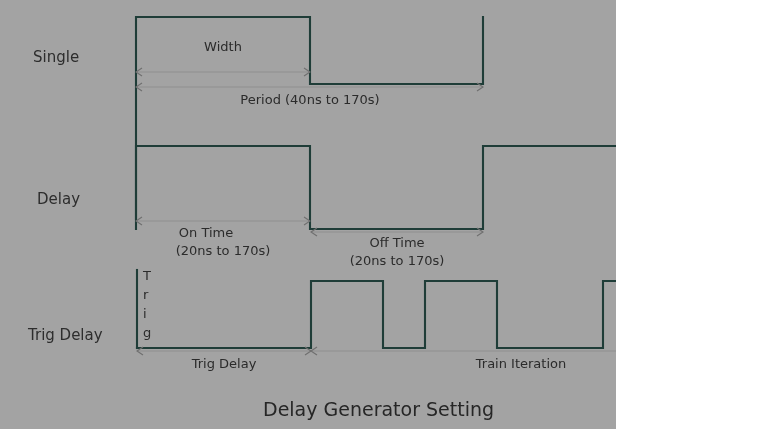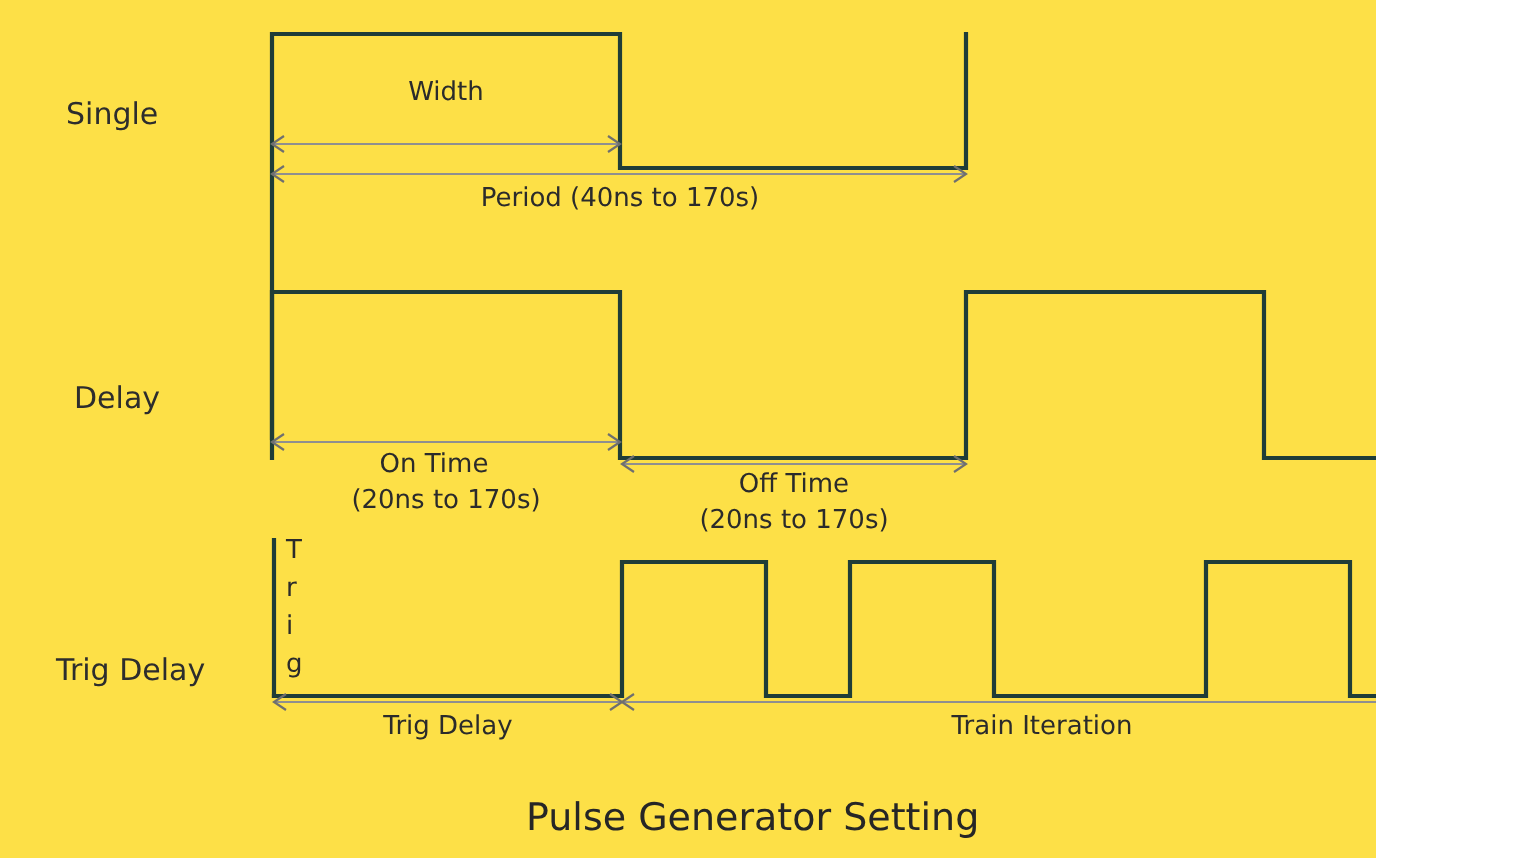--- a/index.html
+++ b/index.html
@@ -5,23 +5,23 @@
   html, body {
     margin: 0;
     padding: 0;
     background: #ffffff;
   }
   body {
     font-family: "DejaVu Sans", sans-serif;
   }
   #canvas {
     position: relative;
-    width: 688px;
+    width: 616px;
     height: 429px;
-    background: #fde047;
+    background: #a3a3a3;
     overflow: hidden;
   }
   .row-label {
     position: absolute;
     font-family: "DejaVu Sans", sans-serif;
     font-size: 15px;
     color: #2d2d2d;
     white-space: nowrap;
   }
   .dim-label {
@@ -133,32 +133,32 @@
   <div class="row-label" style="left:33px; top:48px;">Single</div>
 
   <div class="row-label" style="left:37px; top:190px;">Delay</div>
 
   <div class="row-label" style="left:28px; top:326px;">Trig Delay</div>
 
   <div class="dim-label" style="left:143px; top:38px; width:160px;">Width</div>
 
   <div class="dim-label" style="left:200px; top:91px; width:220px;">Period (40ns to 170s)</div>
 
-  <div class="dim-label" style="left:137px; top:224px; width:160px;">On Time</div>
+  <div class="dim-label" style="left:126px; top:224px; width:160px;">On Time</div>
   <div class="dim-label" style="left:143px; top:242px; width:160px;">(20ns to 170s)</div>
 
   <div class="dim-label" style="left:317px; top:234px; width:160px;">Off Time</div>
   <div class="dim-label" style="left:317px; top:252px; width:160px;">(20ns to 170s)</div>
 
   <div class="trig-vert" style="left:143px; top:266px;">
     <div>T</div>
     <div>r</div>
     <div>i</div>
     <div>g</div>
   </div>
 
   <div class="dim-label" style="left:144px; top:355px; width:160px;">Trig Delay</div>
 
   <div class="dim-label" style="left:441px; top:355px; width:160px;">Train Iteration</div>
 
-  <div class="caption" style="left:263px; top:398px;">Pulse Generator Setting</div>
+  <div class="caption" style="left:263px; top:398px;">Delay Generator Setting</div>
 
 </div>
 
 </body></html>

